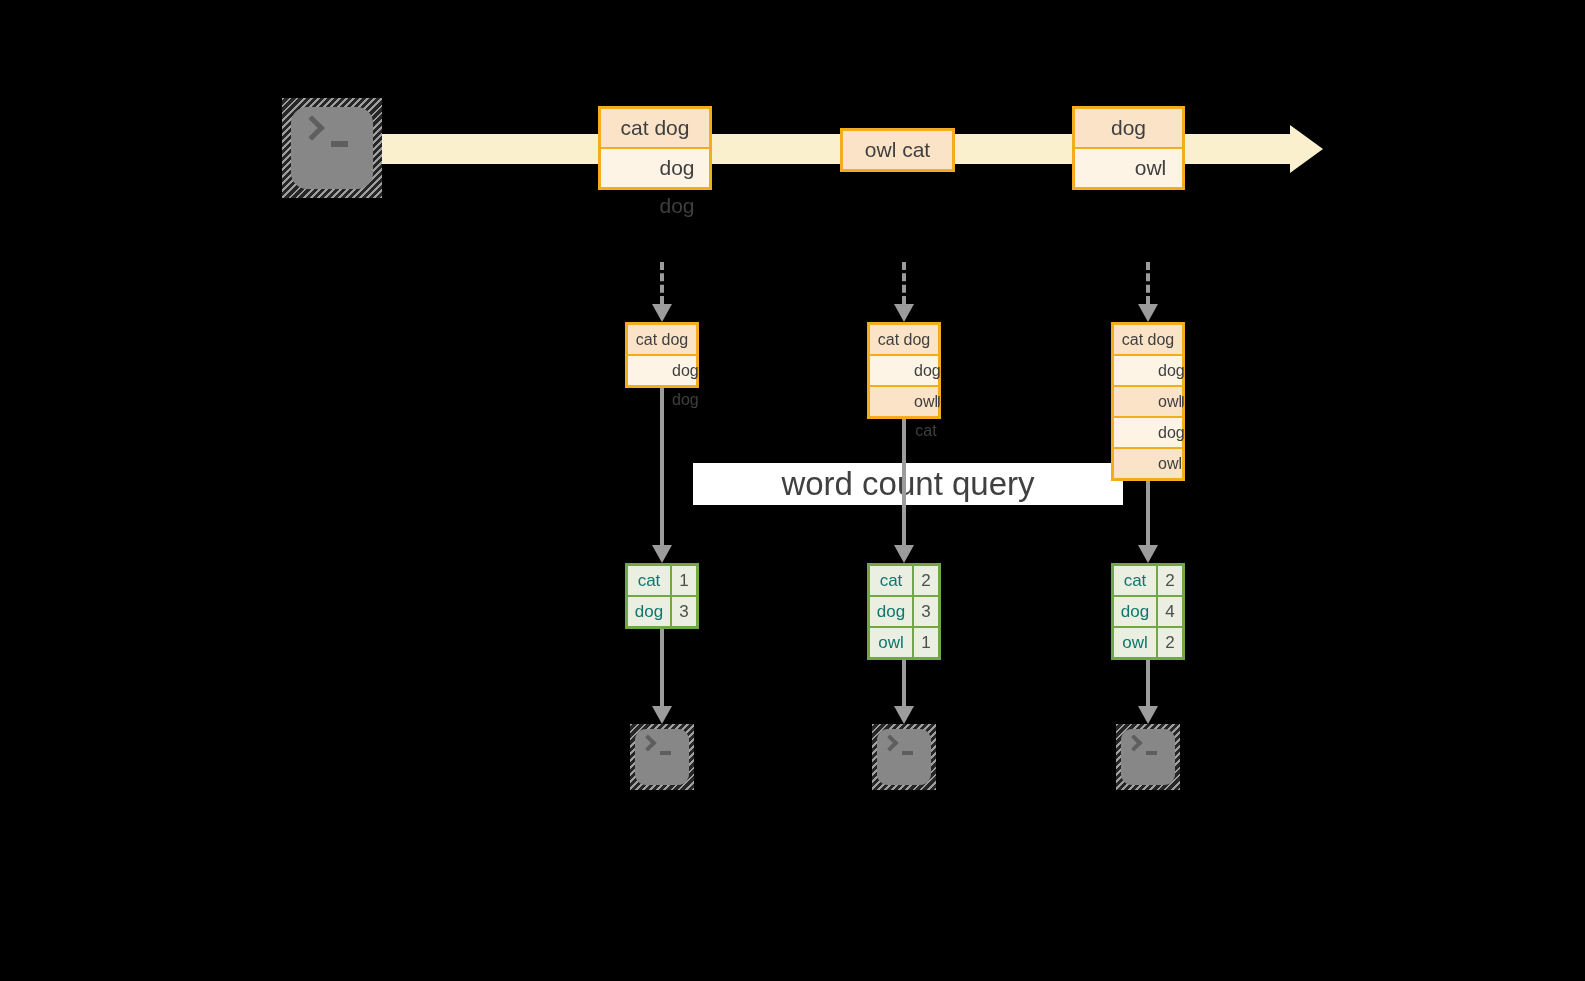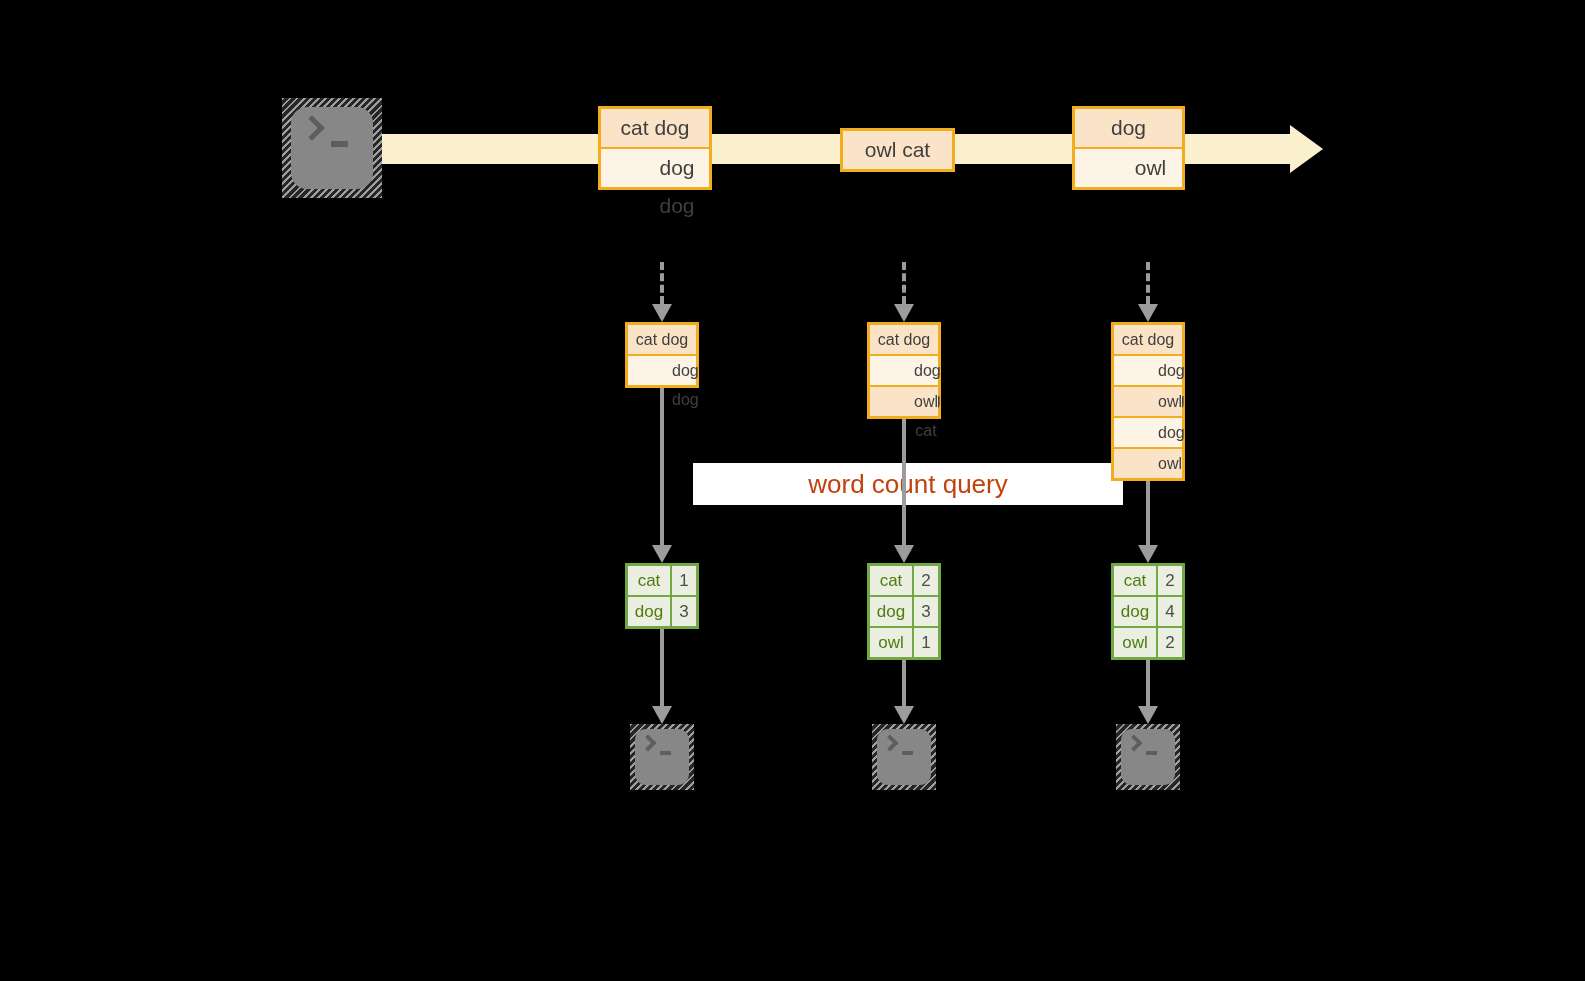--- a/index.html
+++ b/index.html
@@ -68,28 +68,28 @@
   .pos-d3{left:1146px;top:262px;height:42px;} .pos-dh3{left:1138px;top:304px;}
   .pos-c1a{left:660px;top:388px;height:157px;} .pos-ch1a{left:652px;top:545px;}
   .pos-c2a{left:902px;top:419px;height:126px;} .pos-ch2a{left:894px;top:545px;}
   .pos-c3a{left:1146px;top:481px;height:64px;} .pos-ch3a{left:1138px;top:545px;}
   .pos-c1b{left:660px;top:629px;height:77px;}  .pos-ch1b{left:652px;top:706px;}
   .pos-c2b{left:902px;top:660px;height:46px;}  .pos-ch2b{left:894px;top:706px;}
   .pos-c3b{left:1146px;top:660px;height:46px;} .pos-ch3b{left:1138px;top:706px;}
 
   
   .band{position:absolute;left:693px;top:463px;width:430px;height:42px;background:#fff;z-index:1;
-    text-align:center;line-height:42px;font-size:26px;color:#c2410c;}
+    text-align:center;line-height:42px;font-size:33px;color:#404040;}
 
   
   .wtable{position:absolute;z-index:3;border:3px solid var(--green);background:var(--green);
     display:flex;flex-direction:column;box-sizing:border-box;}
   .trow{display:flex;height:29px;line-height:29px;}
   .trow + .trow{border-top:2px solid var(--green);}
-  .tword{flex:0 0 42px;background:var(--greenfill);text-align:center;font-size:17px;color:#4d7c0f;
+  .tword{flex:0 0 42px;background:var(--greenfill);text-align:center;font-size:17px;color:#0f766e;
     border-right:2px solid var(--green);}
   .tcnt{flex:1;background:var(--greenfill);text-align:center;font-size:17px;color:#4E4E4E;}
   .pos-t1{left:625px;top:563px;width:74px;}
   .pos-t2{left:867px;top:563px;width:74px;}
   .pos-t3{left:1111px;top:563px;width:74px;}
 </style>
 </head>
 <body>
 
 <div class="canvas">

